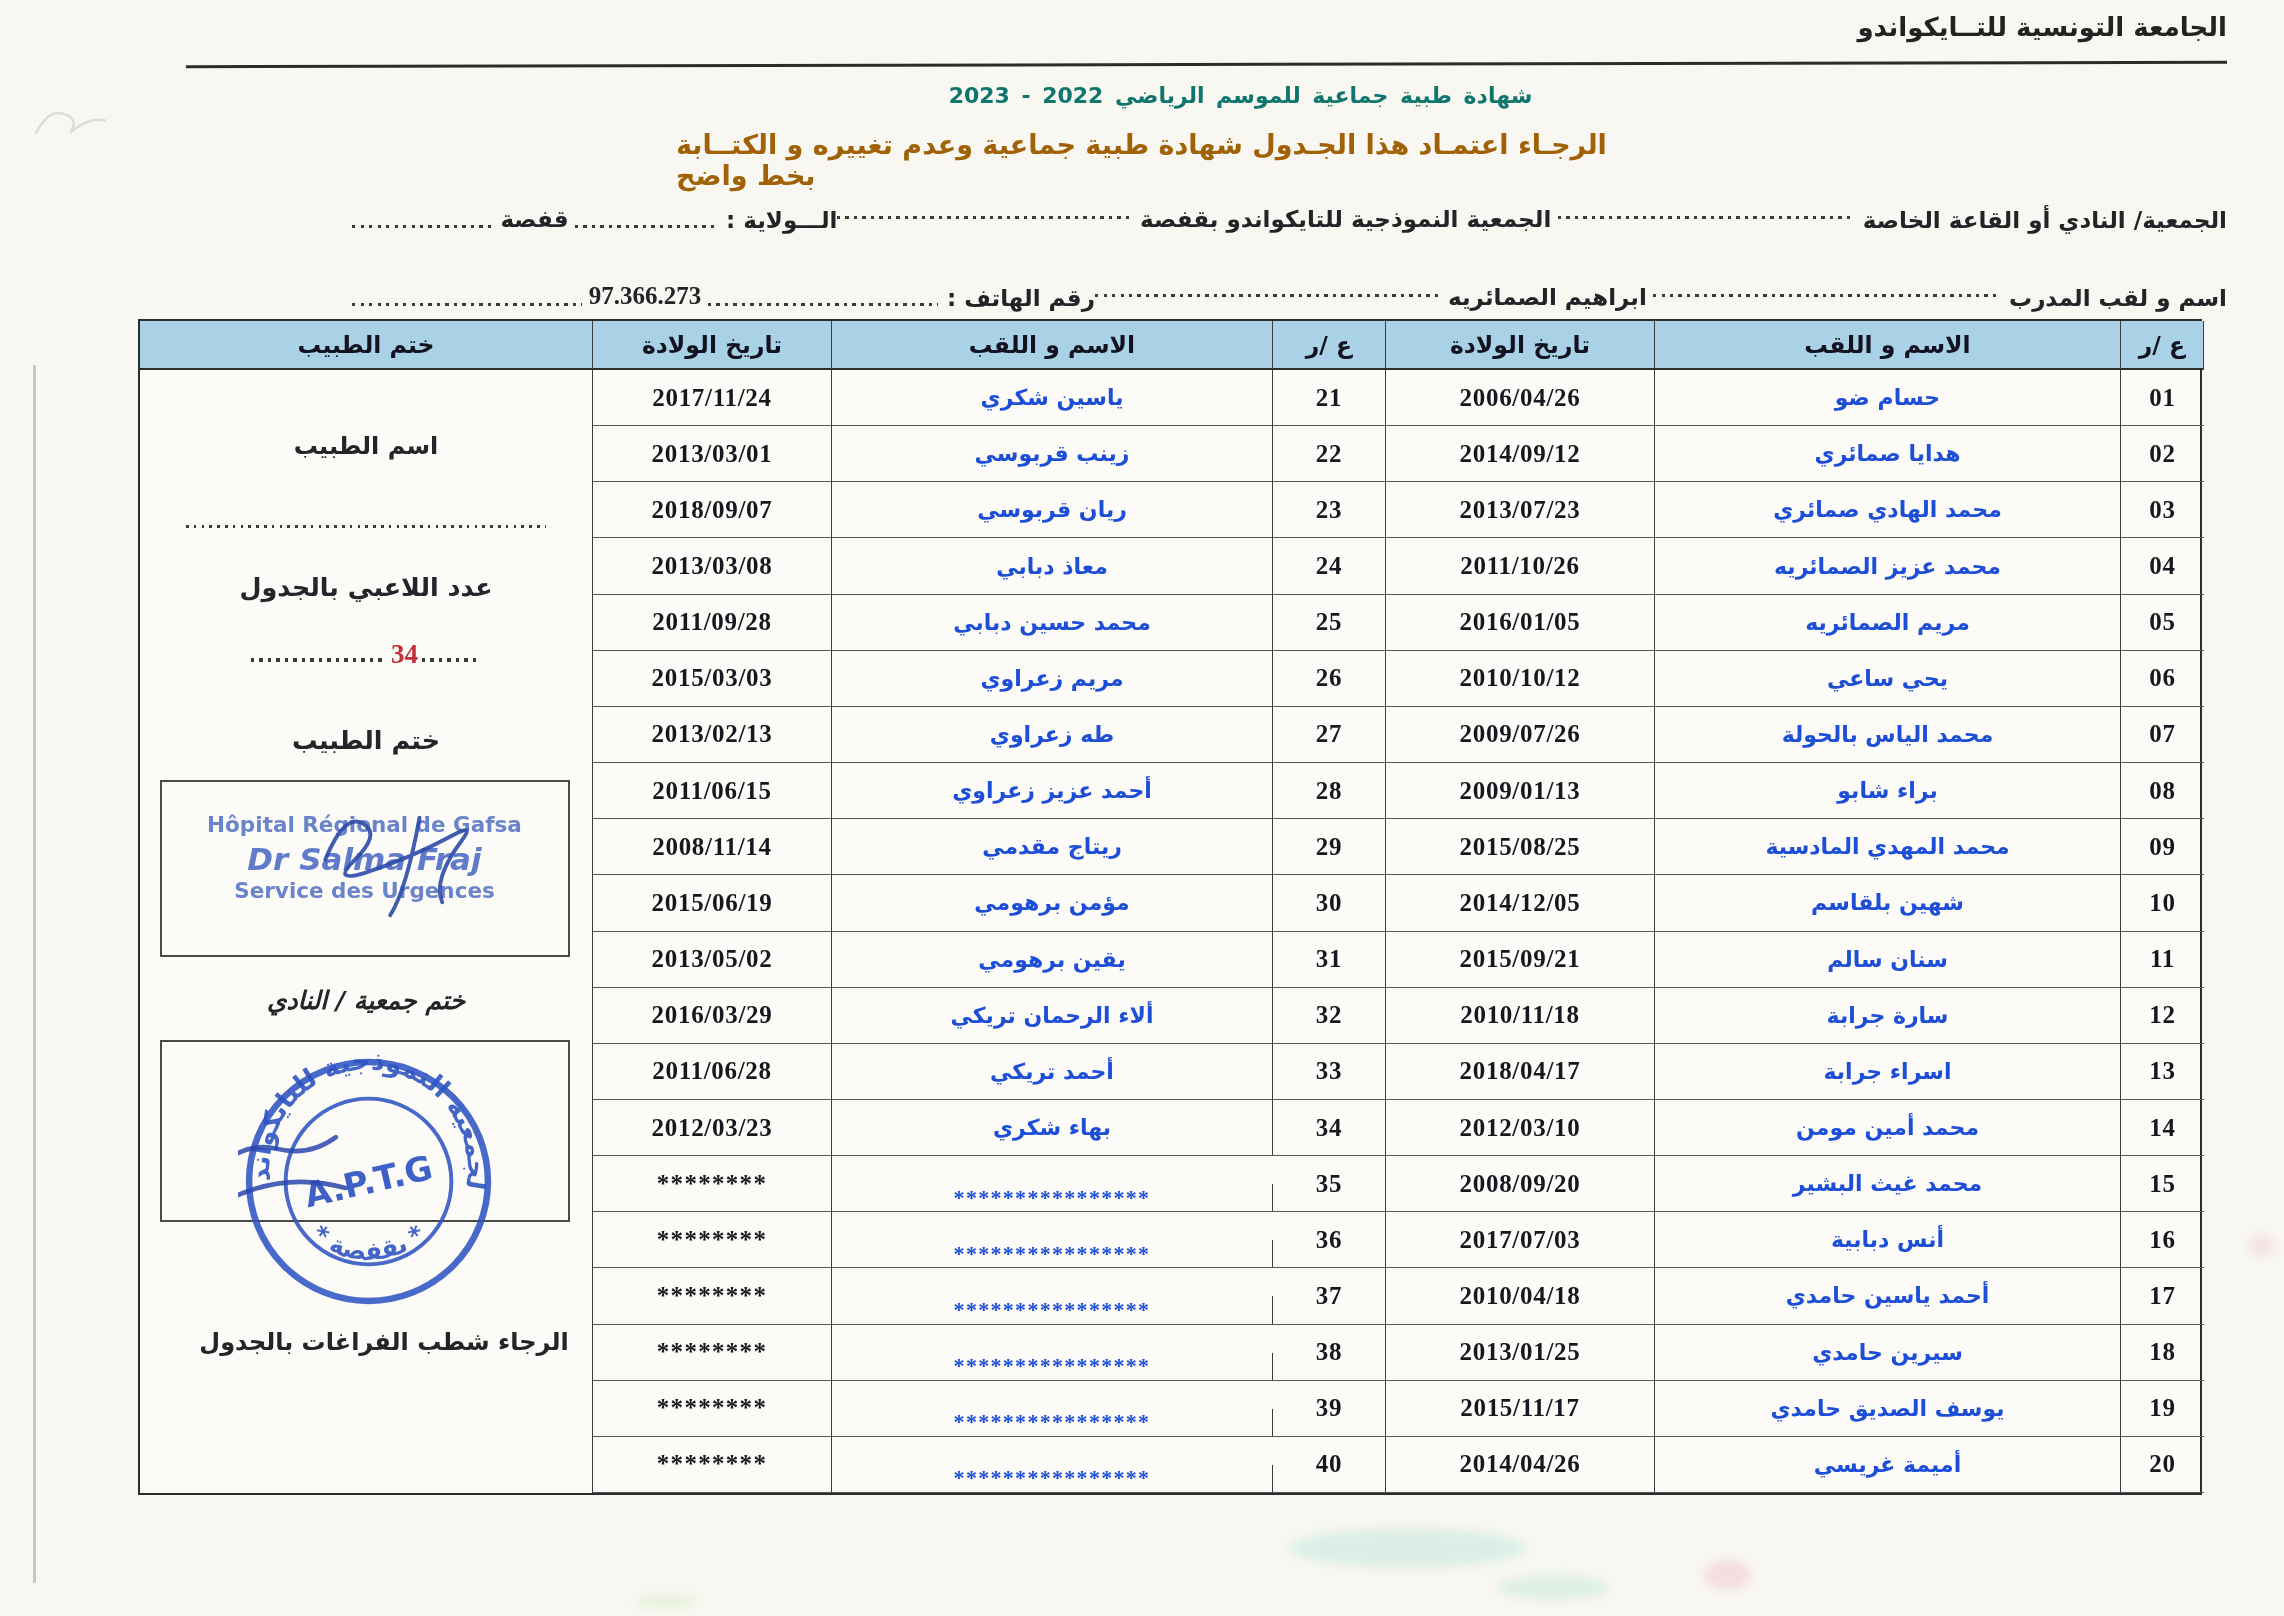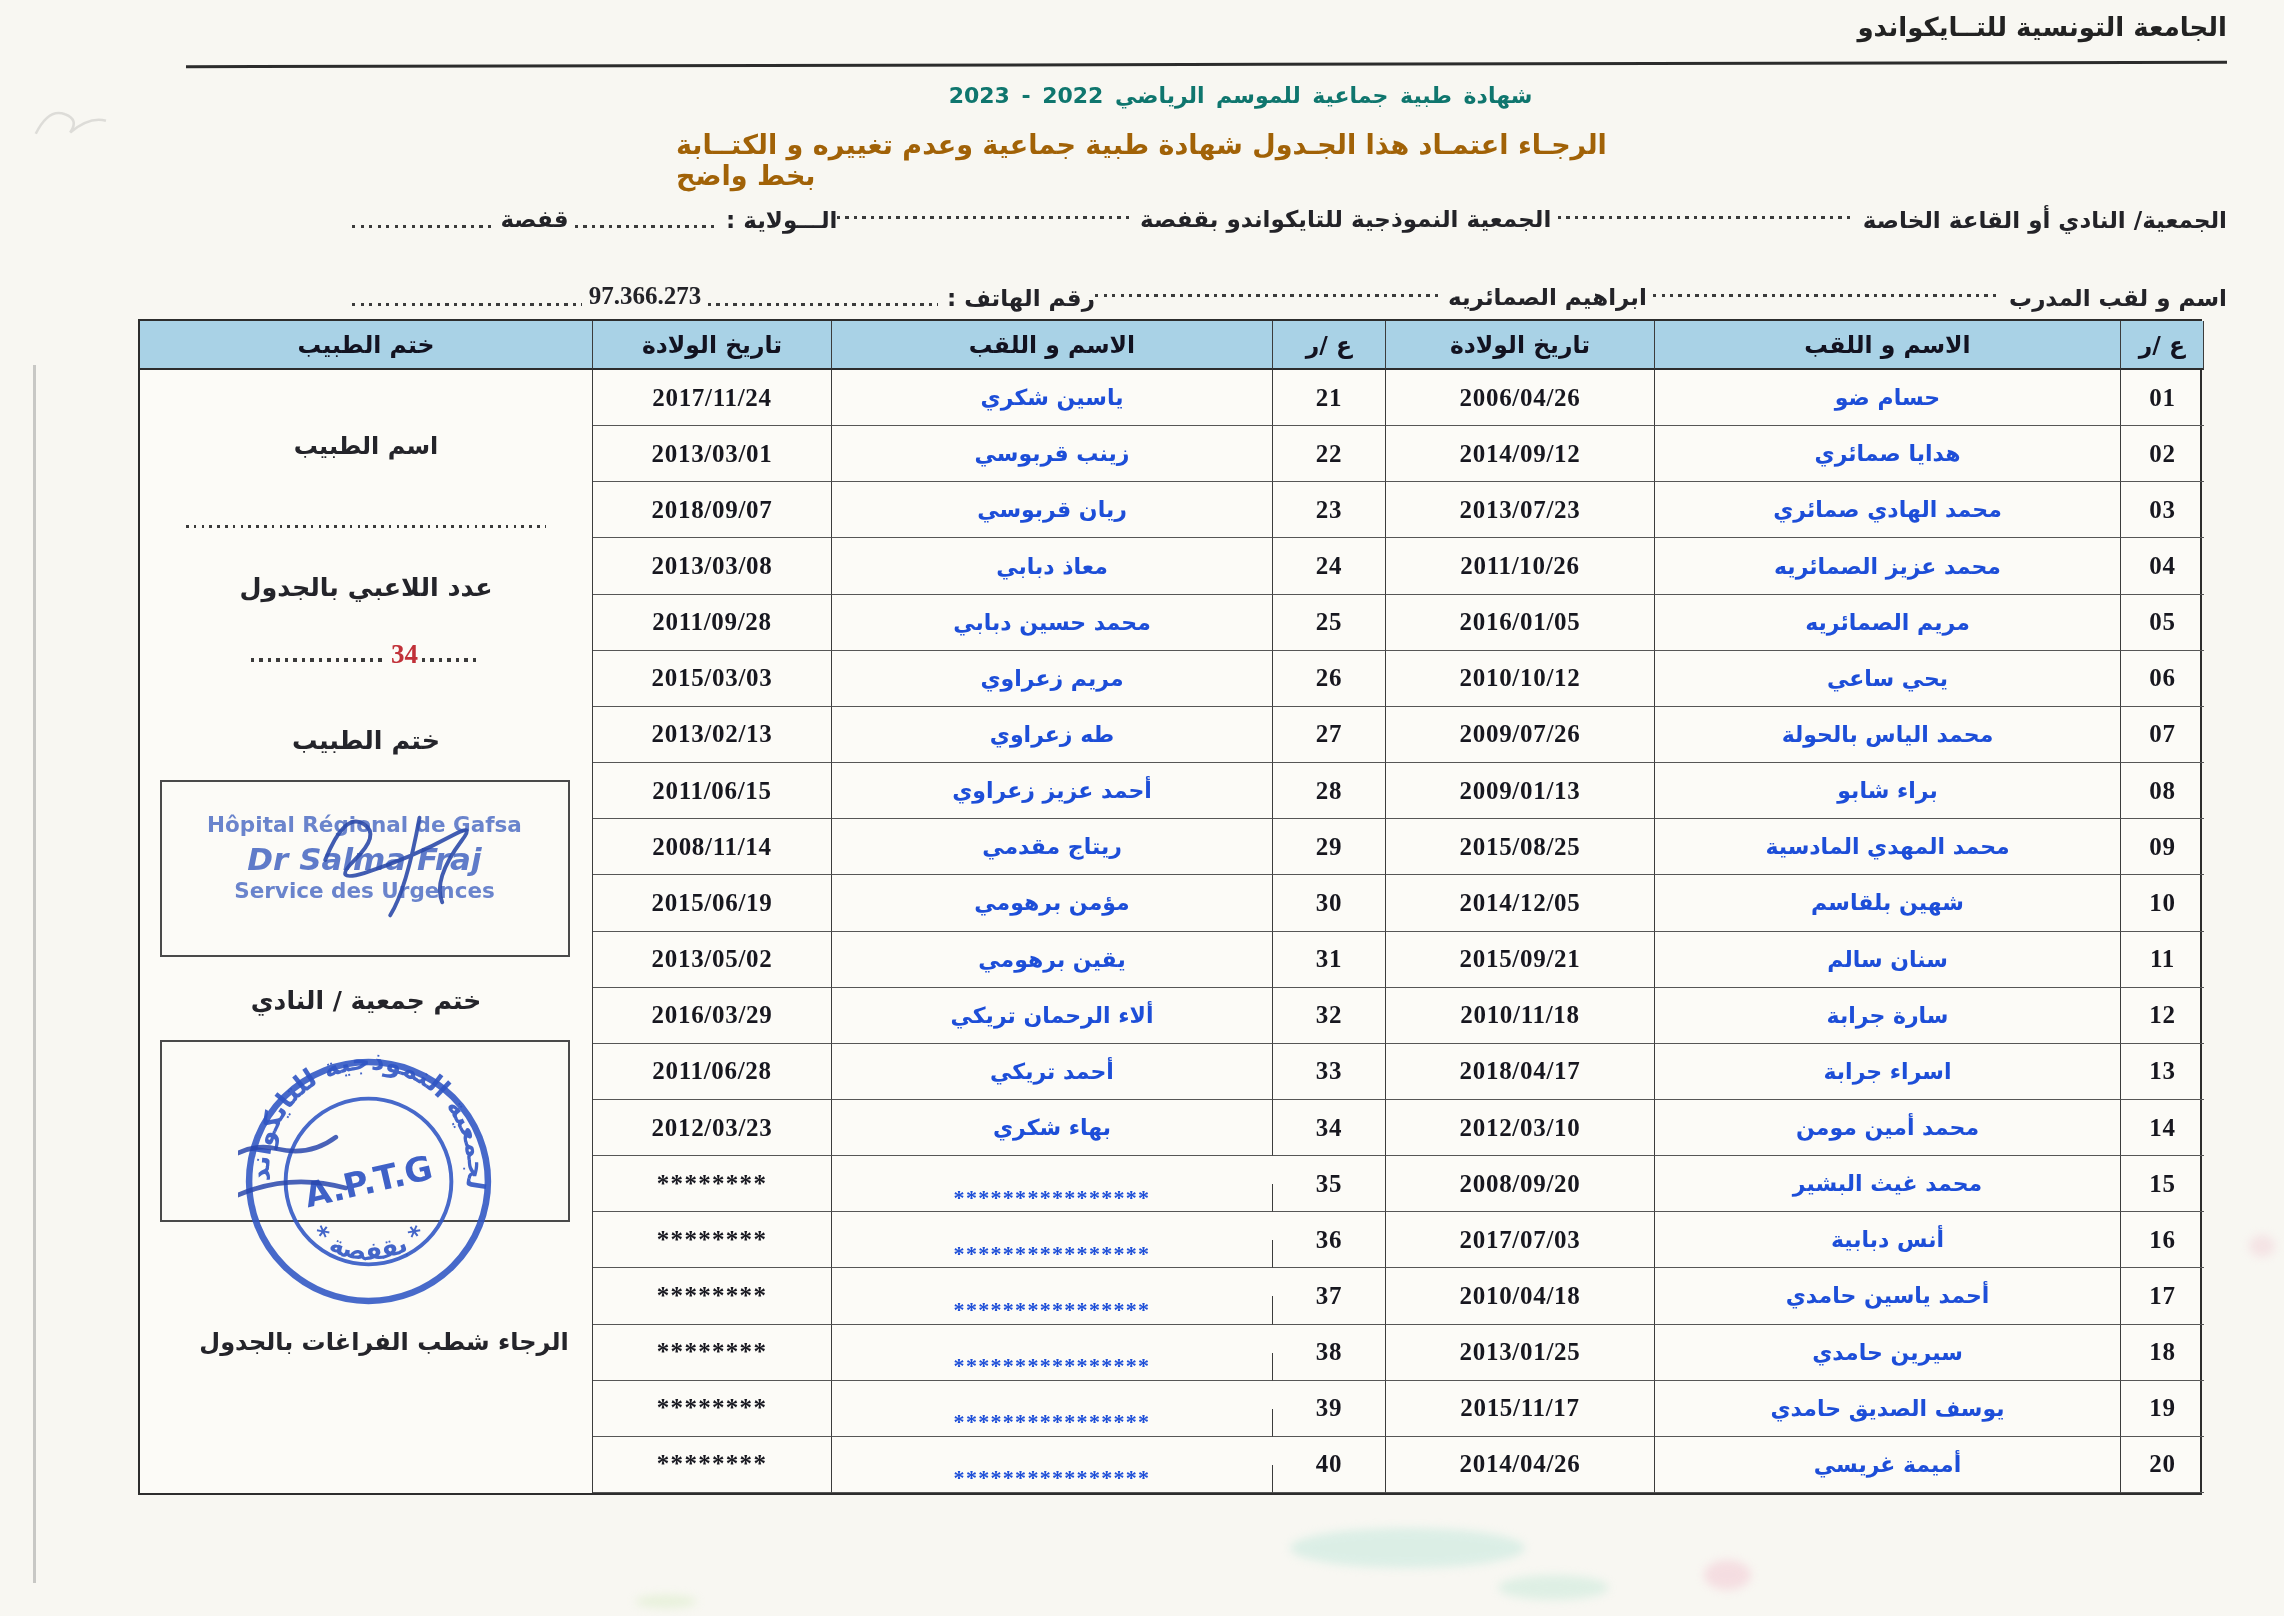--- a/index.html
+++ b/index.html
@@ -52,21 +52,21 @@
   .sb-count-lbl{top:202px;font-size:25.4px;}
   .sb-countrow{position:absolute;top:272px;left:111px;right:111px;display:flex;align-items:flex-end;}
   .sb-count-val{font-family:"Liberation Serif",serif;font-size:27px;font-weight:bold;
     color:#c13038;line-height:0.9;padding:0 3.9px;}
   .sb-stamp-lbl{top:355px;font-size:25.4px;}
   .stamp-box{position:absolute;left:19.5px;width:410px;border:2px solid #4a4a4a;box-sizing:border-box;}
   .box1{top:410px;height:177px;text-align:center;padding-top:30px;}
   .hosp1,.hosp3{font-size:21.5px;font-weight:bold;color:#6a84cc;}
   .hosp2{font-size:31px;font-weight:bold;font-style:italic;color:#5f7bc9;margin:3.9px 0 1.3px;}
   .box1 svg{position:absolute;left:0;top:0;}
-  .sb-club-lbl{top:616px;font-size:25px;}
+  .sb-club-lbl{top:616px;font-size:25px;font-style:italic;}
   .box2{top:670px;height:182px;}
   .round-stamp{position:absolute;left:98px;top:681px;width:261px;height:261px;}
   .sb-footer{top:958px;font-size:24px;padding-left:36px;}
   
   .blob{position:absolute;border-radius:50%;filter:blur(4.6px);}
   .scan-edge{position:absolute;left:33px;top:365px;height:1218px;width:2.6px;background:#8d8d8d;opacity:.45;}
   .pencil{position:absolute;left:26px;top:72px;opacity:.28;}
 </style>
 </head>
 <body>

